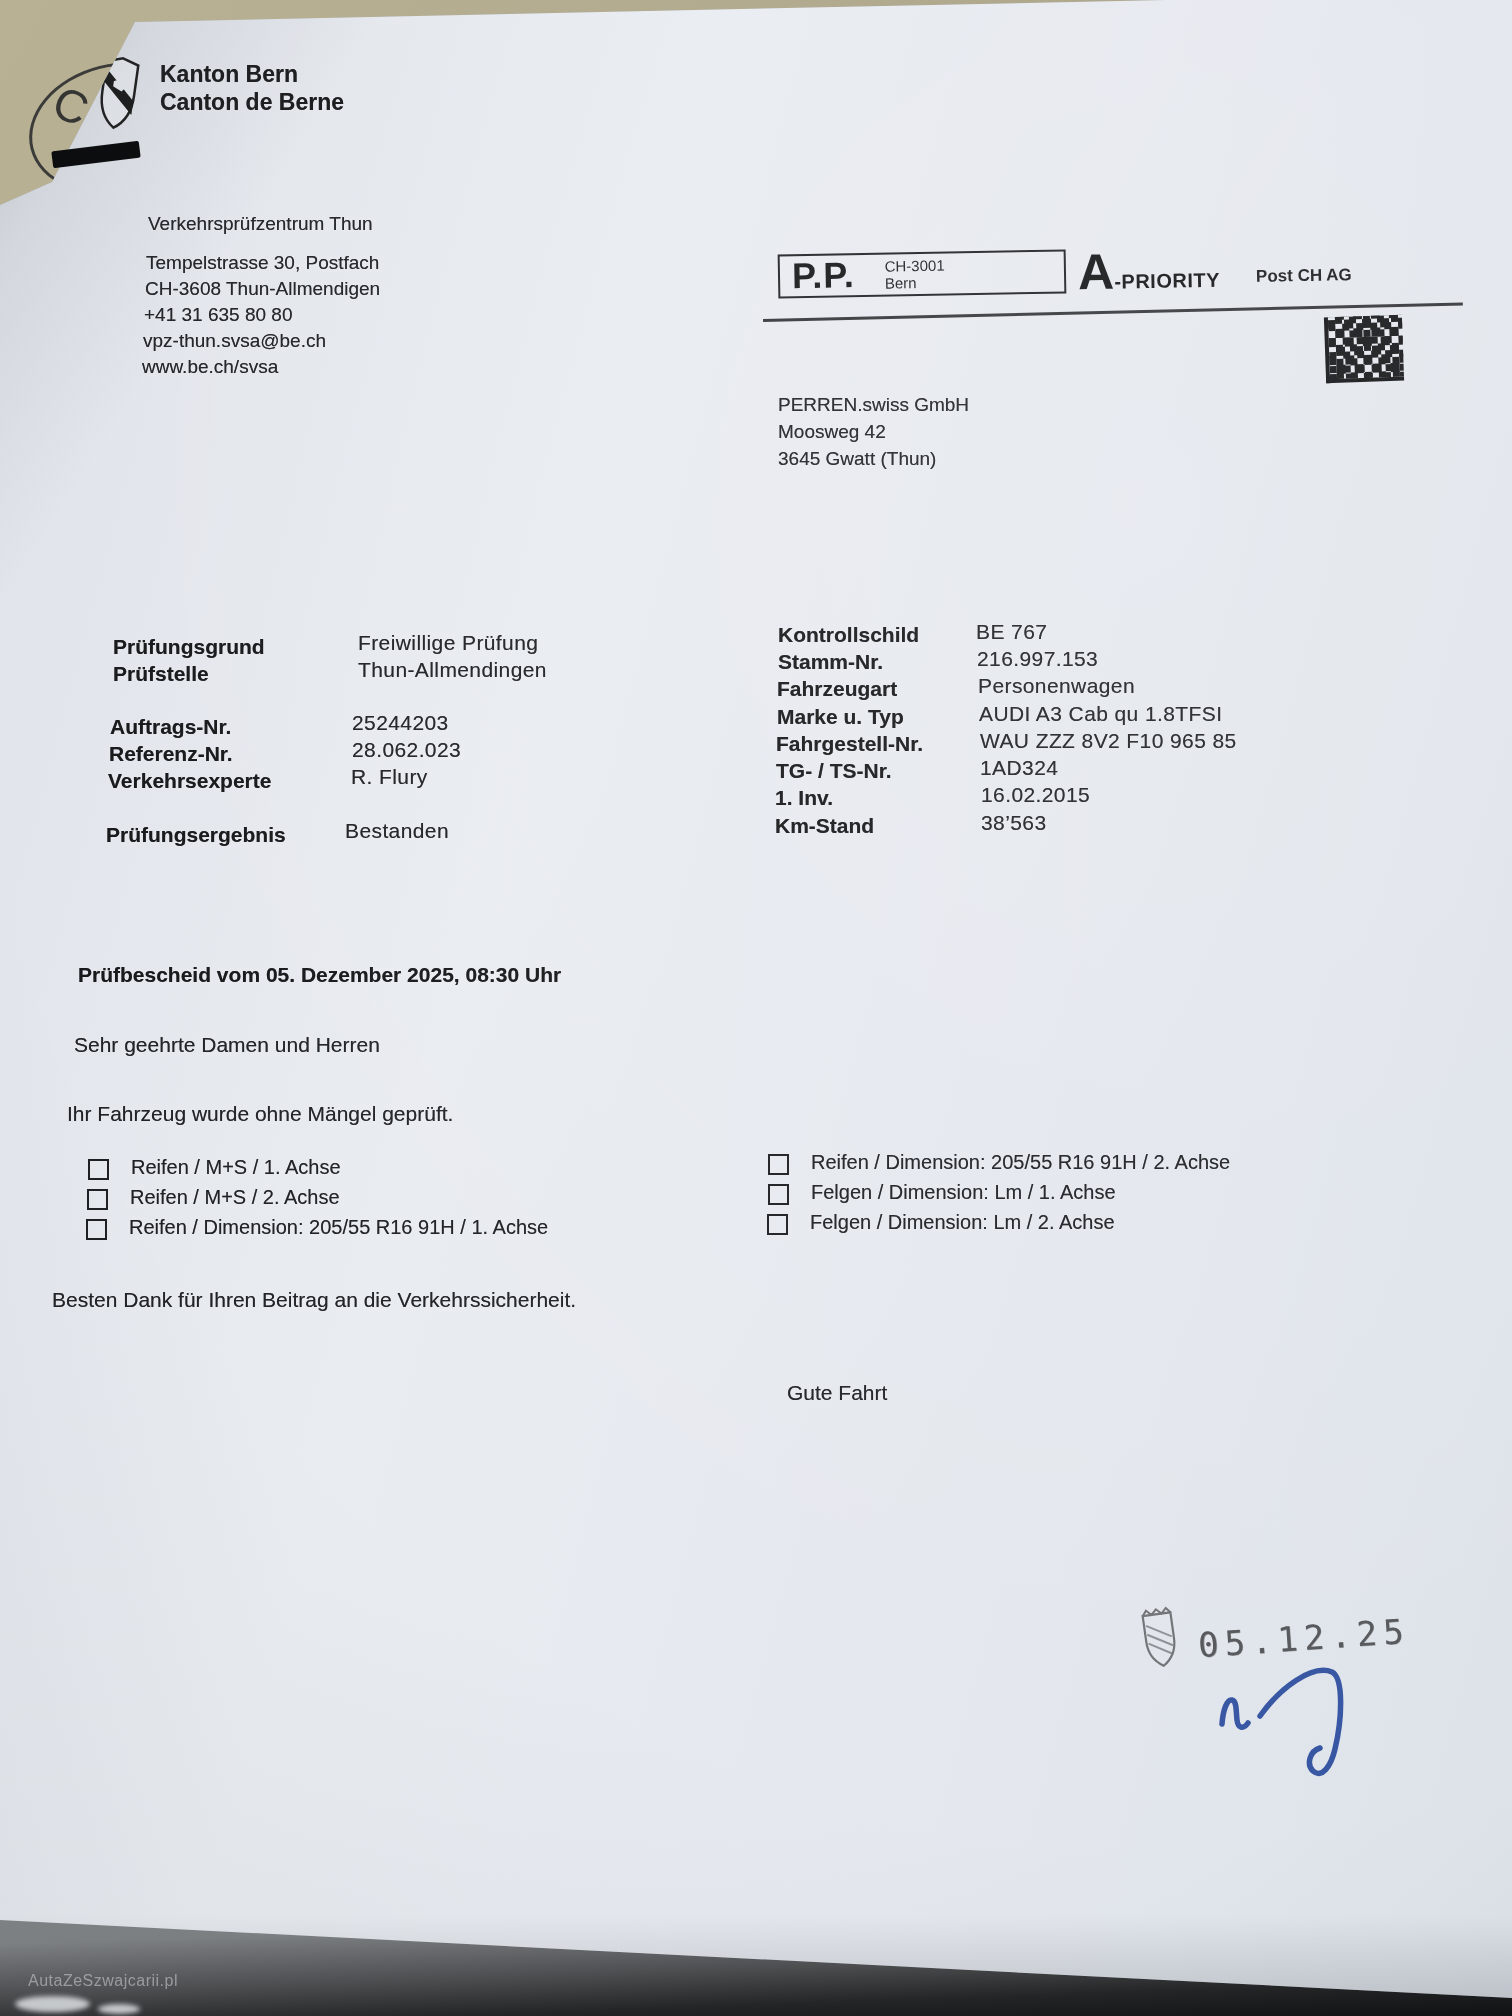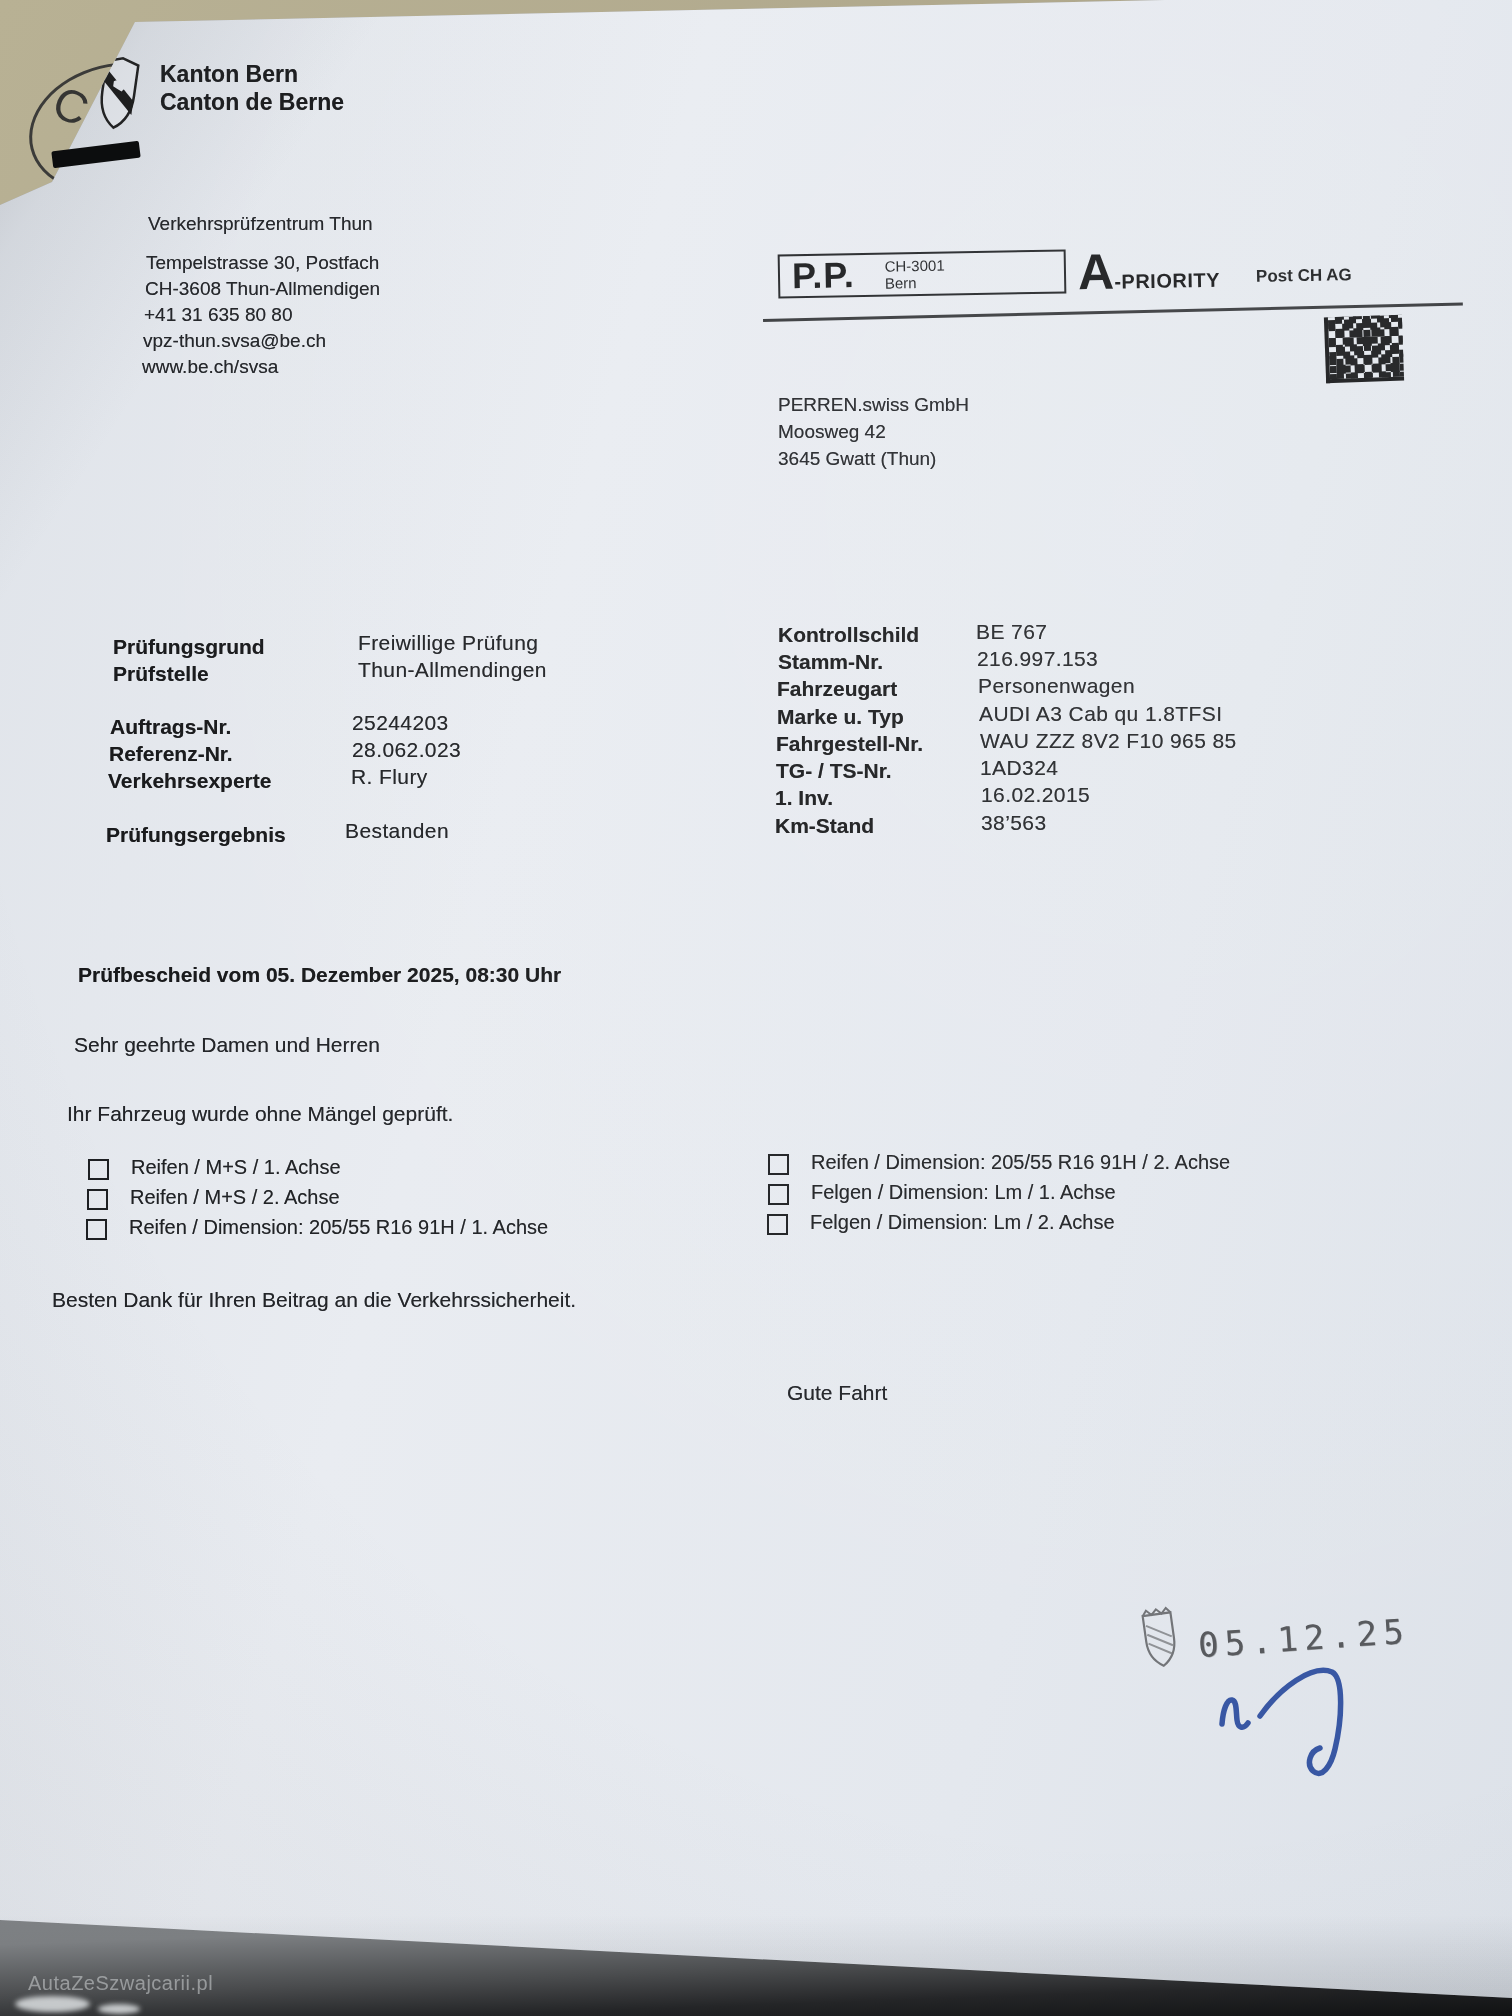--- a/index.html
+++ b/index.html
@@ -46,21 +46,21 @@
     background:conic-gradient(#17181a 25%,transparent 0 50%,#17181a 0 75%,transparent 0) 0 0/14px 14px,
                conic-gradient(#17181a 25%,transparent 0 50%,#17181a 0 75%,transparent 0) 7px 3px/18px 18px;}
   .check{position:absolute;display:flex;align-items:flex-start;}
   .check .box{width:17px;height:17px;border:2.5px solid #1d1f22;margin-right:22px;margin-top:3px;flex:0 0 auto;background:transparent;}
   .check .lbl{font-size:20px;color:#1f2124;white-space:nowrap;text-shadow:0 0 .5px rgba(33,35,39,.5);}
   .stampdate{position:absolute;left:1198px;top:1618px;font-family:"DejaVu Sans Mono","Liberation Mono",monospace;
     font-size:34px;letter-spacing:6px;color:#4b4d50;transform:rotate(-4deg);opacity:.92;text-shadow:.5px .5px .5px rgba(75,77,80,.5);}
   .stampcrest{position:absolute;left:1142px;top:1606px;transform:rotate(-8deg);opacity:.8;}
   .sig{position:absolute;left:1192px;top:1652px;}
   .crest{position:absolute;left:100px;top:56px;transform:rotate(8deg);}
-  .watermark{position:absolute;left:28px;top:1972px;z-index:40;font-size:20px;letter-spacing:.5px;
+  .watermark{position:absolute;left:28px;top:1972px;z-index:40;font-size:16px;letter-spacing:.5px;
     color:rgba(210,213,215,.55);text-align:center;}
   .blob{position:absolute;background:#c6c9cb;border-radius:50%;filter:blur(2.5px);z-index:41;}
 </style>
 </head>
 <body>
 
 <div class="scene">
 
   <div class="envelope"></div>
   <div class="postmark">

